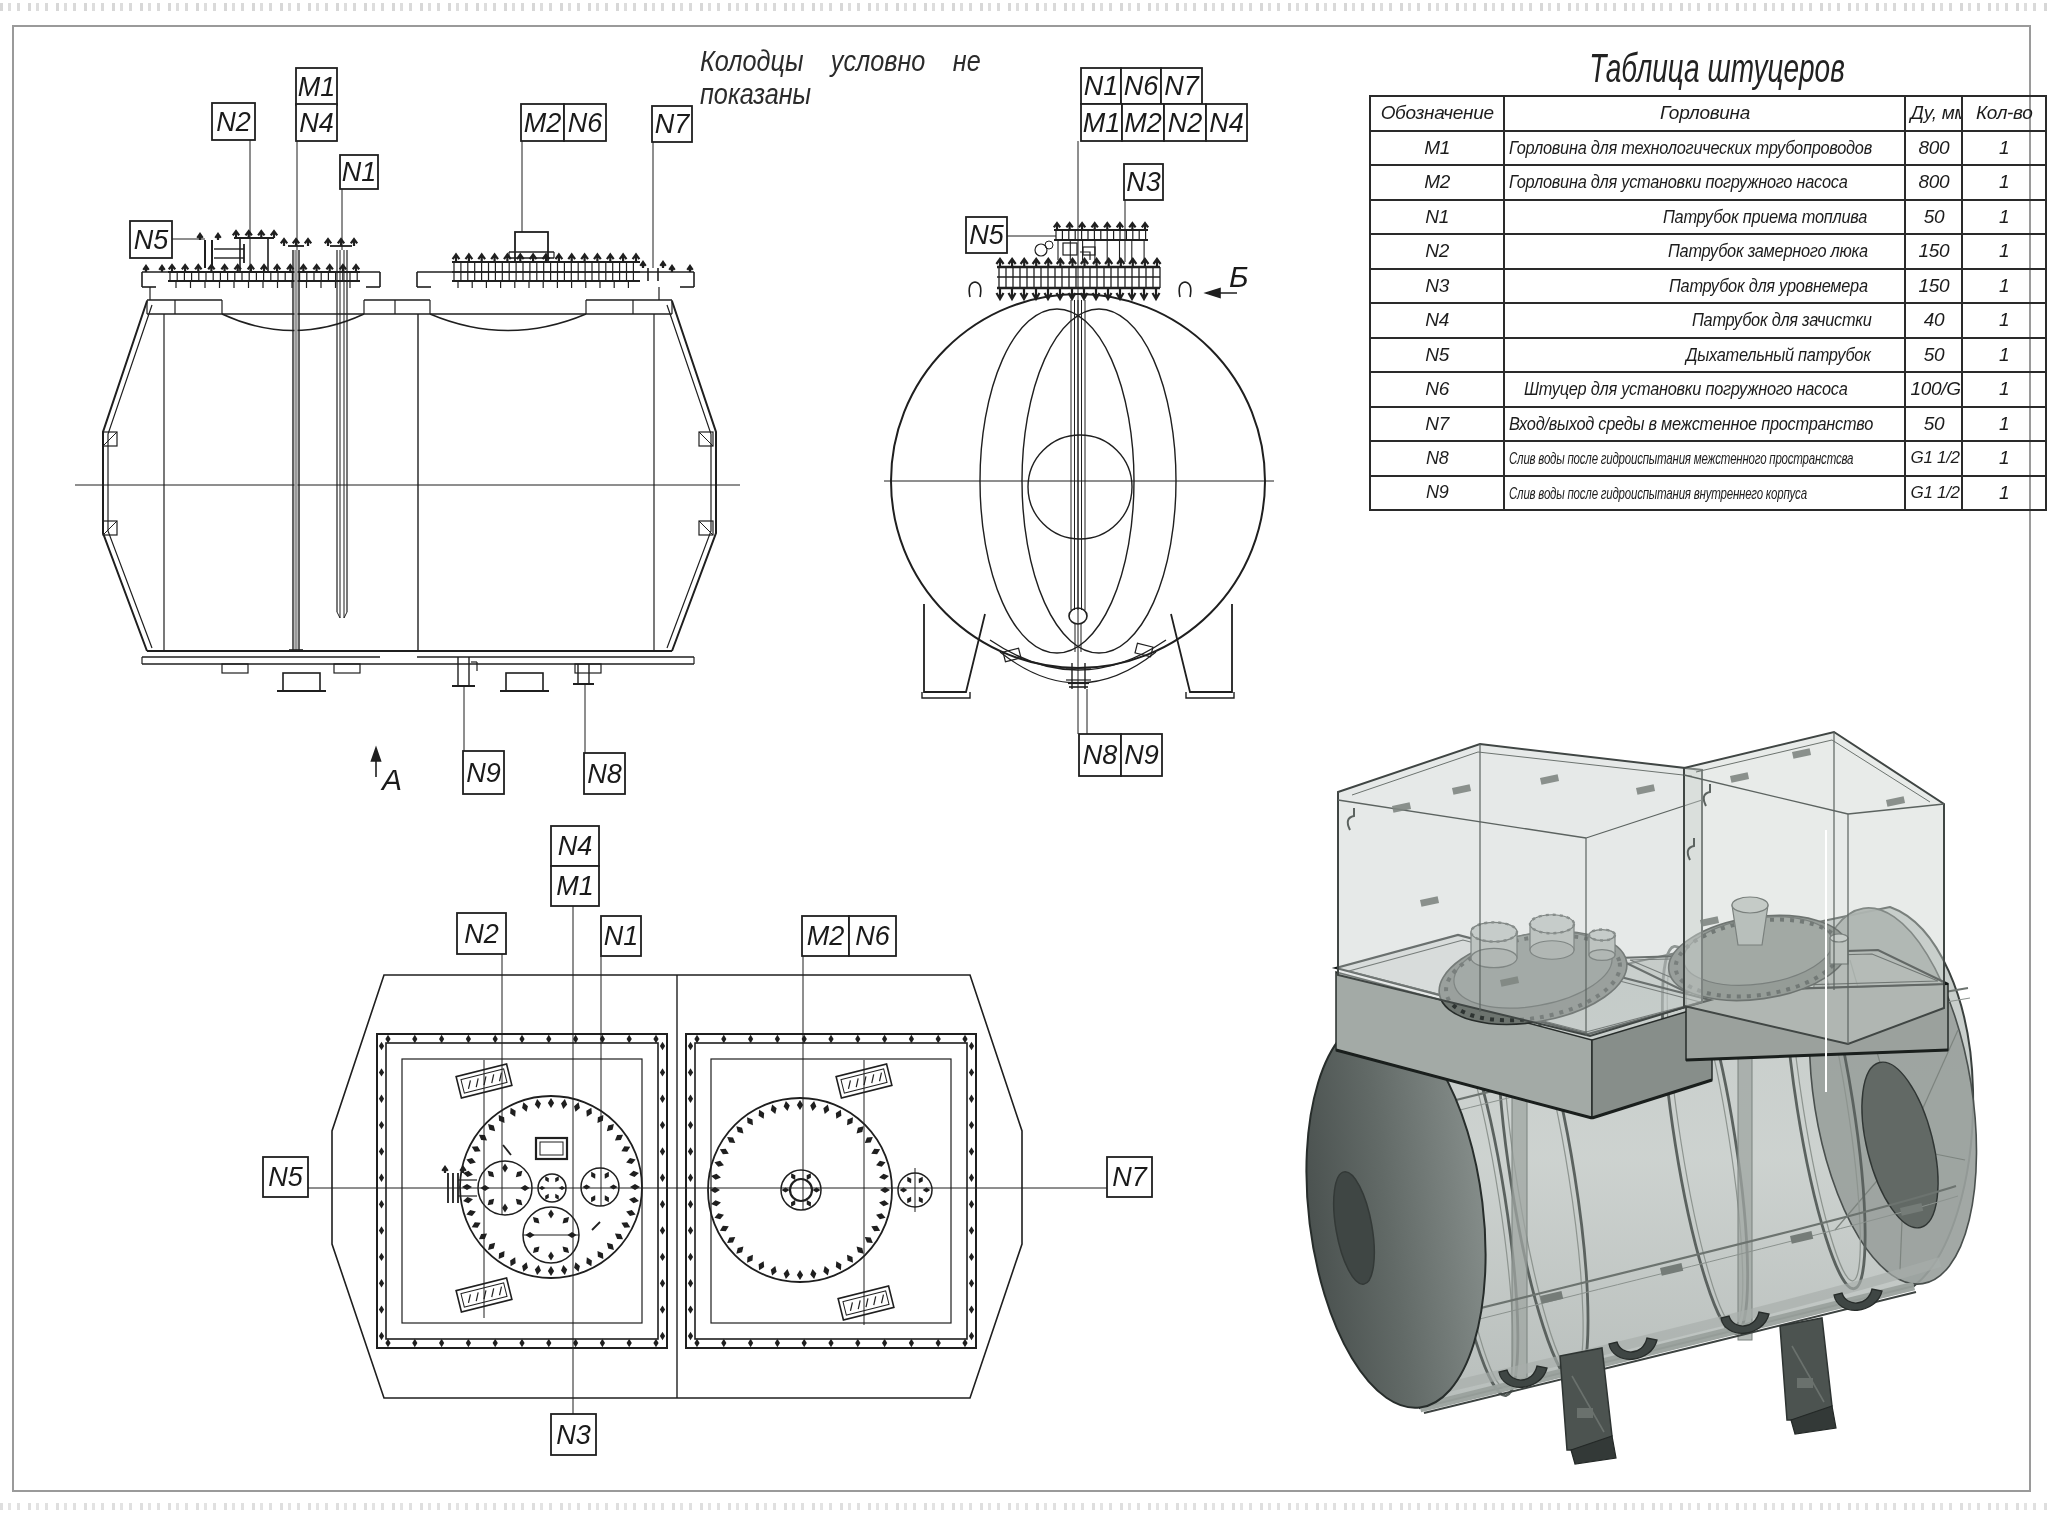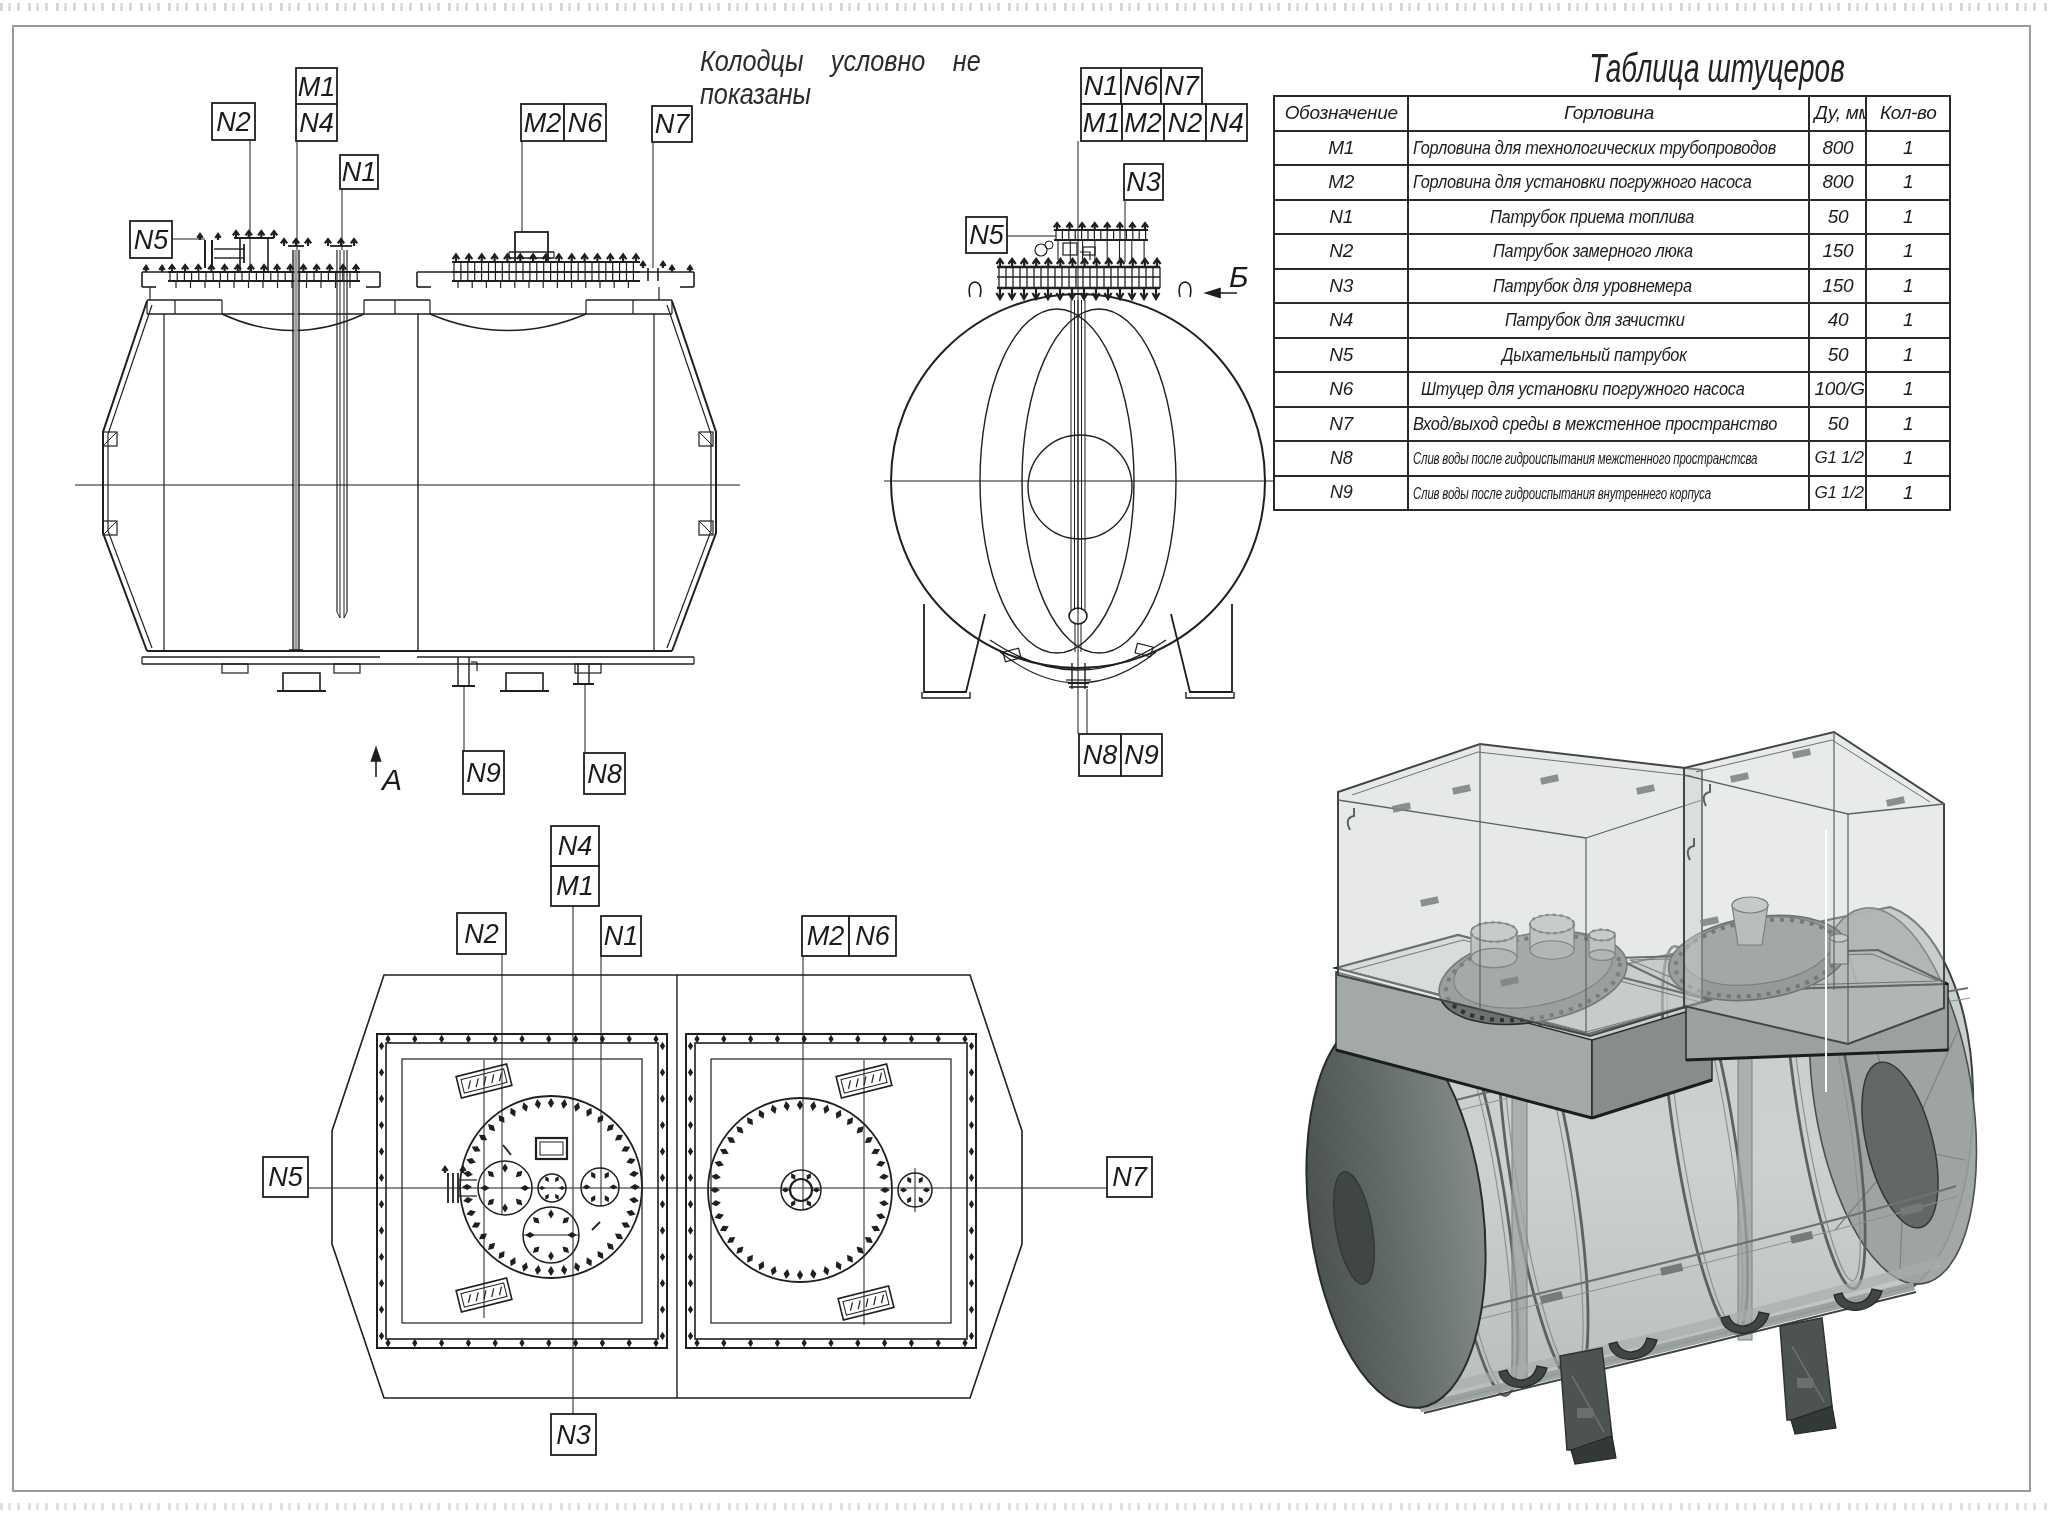--- a/index.html
+++ b/index.html
@@ -4,25 +4,25 @@
 html,body{margin:0;padding:0;width:2048px;height:1517px;background:#ffffff;overflow:hidden}
 *{box-sizing:border-box}
 body{font-family:"Liberation Sans",sans-serif;position:relative}
 .frame{position:absolute;left:12px;top:25px;width:2019px;height:1467px;border:2px solid #9a9a9a}
 .noise{position:absolute;left:0;width:2048px;height:8px;
  background:repeating-linear-gradient(90deg,#9c9c9c 0 3px,transparent 3px 8px,#ababab 8px 11px,transparent 11px 17px,#a2a2a2 17px 20px,transparent 20px 28px);}
 .noise.top{top:3px;opacity:.4}
 .noise.bot{top:1503px;opacity:.33;height:7px}
 .note{position:absolute;left:700px;top:44px;font-style:italic;font-size:30px;line-height:33px;color:#2b2b2b;word-spacing:8px;transform:scaleX(0.84);transform-origin:0 0}
 .ttl{position:absolute;left:1353px;top:46px;width:728px;text-align:center;font-style:italic;font-size:40px;color:#222;transform:scaleX(0.70);transform-origin:50% 50%}
-table.tz{position:absolute;left:1273px;top:95px;border-collapse:collapse;table-layout:fixed;width:678px;color:#1c1c1c}
+table.tz{position:absolute;left:1369px;top:95px;border-collapse:collapse;table-layout:fixed;width:678px;color:#1c1c1c}
 table.tz td{border:2px solid #2a2a2a;height:34.5px;padding:0 4px;font-style:italic;font-size:19px;text-align:center;overflow:hidden;white-space:nowrap;letter-spacing:-0.3px}
 table.tz td.n span{display:inline-block;transform:scaleX(0.86);transform-origin:0 50%}
 table.tz td.n span.xs{transform:scaleX(0.72);font-size:16px}
-table.tz td.n{text-align:center;}
+table.tz td.n{text-align:right;}
 table.tz tr.hd td{font-size:19px;text-align:center}
 svg#dwg{position:absolute;left:0;top:0}
 </style></head>
 <body>
 <div class="noise top"></div>
 <div class="noise bot"></div>
 <div class="frame"></div>
 <div class="note">Колодцы&nbsp; условно&nbsp; не<br>показаны</div>
 <div class="ttl">Таблица штуцеров</div>
 <table class="tz">

